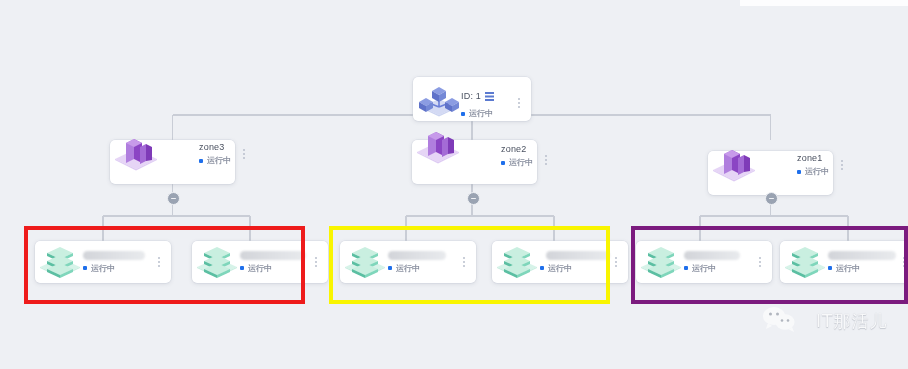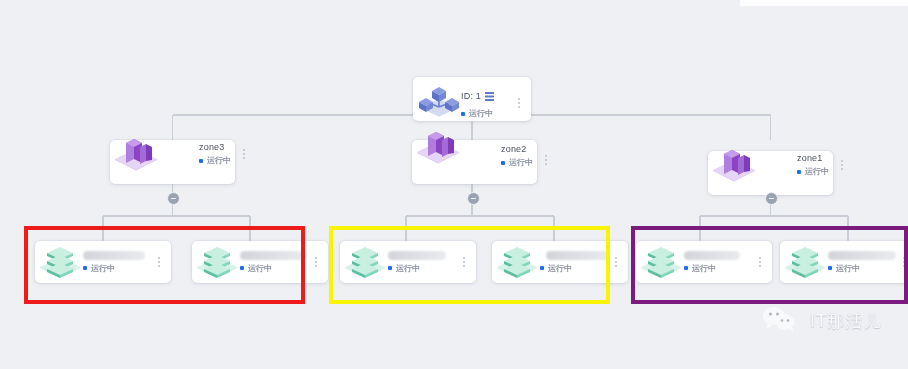--- a/index.html
+++ b/index.html
@@ -98,21 +98,21 @@
     display:flex;align-items:center;justify-content:center;cursor:pointer;
   }
   .toggle b{display:block;width:5px;height:1.4px;background:#eef0f4;border-radius:1px;}
   #toggle-zone3{left:167px;top:192px;}
   #toggle-zone2{left:467px;top:192px;}
   #toggle-zone1{left:765px;top:192px;}
 
   
   #watermark{
     position:absolute;left:762px;top:306px;
-    display:flex;align-items:center;gap:14px;opacity:.62;
+    display:flex;align-items:center;gap:20px;opacity:.62;
   }
   #watermark .wm-text{
     font-size:17px;color:#ffffff;letter-spacing:1px;
     text-shadow:0 0 1px rgba(150,155,165,.9),0 1px 1px rgba(120,125,140,.55);
     font-family:"DejaVu Sans",sans-serif;
   }
 </style>
 </head>
 <body>
 

